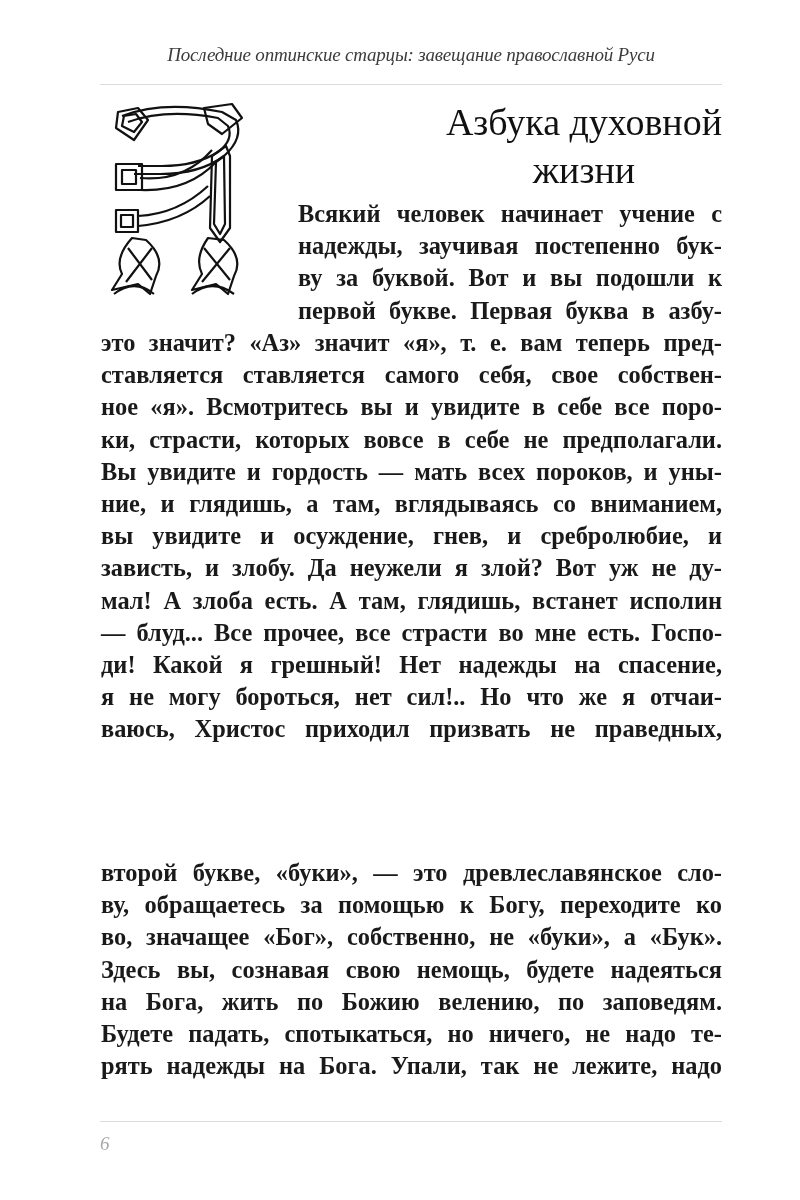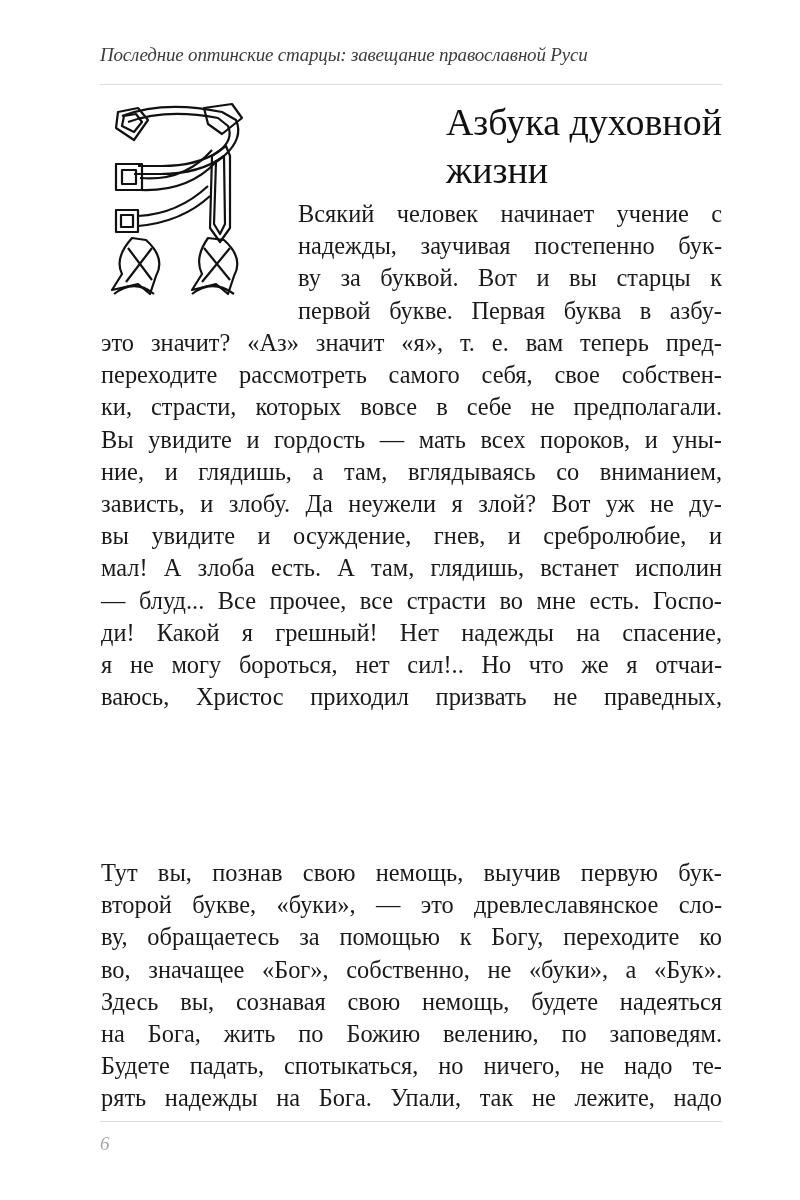--- a/index.html
+++ b/index.html
@@ -1,27 +1,27 @@
 <!DOCTYPE html>
 <html><head>
 <meta charset="utf-8">
 <style>
   html, body { margin: 0; padding: 0; background: #ffffff; }
   body { width: 800px; height: 1200px; position: relative; overflow: hidden;
          font-family: "Liberation Serif", "DejaVu Serif", serif; color: #1a1a1a; }
   .running-head { position: absolute; left: 100px; right: 78px; top: 44px;
-                  text-align: left; font-style: italic; font-size: 19px; color: #3c3c3c;
+                  text-align: center; font-style: italic; font-size: 19px; color: #3c3c3c;
                   letter-spacing: -0.2px; }
   .rule-top { position: absolute; left: 100px; right: 78px; top: 84px; height: 1px; background: #dcdcdc; }
   .rule-bottom { position: absolute; left: 100px; right: 78px; top: 1121px; height: 1px; background: #dcdcdc; }
   .folio { position: absolute; left: 100px; top: 1133px; font-style: italic; font-size: 19px; color: #a8a8a8; }
   .dropcap { position: absolute; left: 104px; top: 98px; width: 160px; height: 200px; }
-  .title { position: absolute; right: 78px; top: 98px; text-align: left; font-size: 38px; line-height: 48px; color: #111; }
+  .title { position: absolute; right: 78px; top: 98px; text-align: center; font-size: 38px; line-height: 48px; color: #111; }
   .para { position: absolute; font-size: 24.4px; line-height: 32.2px; text-align: justify; }
-  .line { display: block; white-space: nowrap; text-align-last: justify; text-align: justify; height: 32.2px; }
+  .line { display: block; white-space: nowrap; text-align-last: justify; text-align: justify; height: 32.2px; font-weight: bold; }
   .line.last { text-align-last: left; }
   .p1a { left: 298px; right: 78px; top: 198px; }
   .p1b { left: 101px; right: 78px; top: 327px; }
   .p2 { left: 101px; right: 78px; top: 857px; }
 </style>
 </head>
 <body>
 
 <div class="running-head">Последние оптинские старцы: завещание православной Руси</div>
 <div class="rule-top"></div>
@@ -61,41 +61,41 @@
 </div>
 
 <div class="title">
   <div>Азбука духовной</div>
   <div>жизни</div>
 </div>
 
 <div class="para p1a">
   <span class="line">Всякий человек начинает учение с</span>
   <span class="line">надежды, заучивая постепенно бук-</span>
-  <span class="line">ву за буквой. Вот и вы старцы к</span>
+  <span class="line">ву за буквой. Вот и вы подошли к</span>
   <span class="line">первой букве. Первая буква в азбу-</span>
 </div>
 
 <div class="para p1b">
   <span class="line">это значит? «Аз» значит «я», т. е. вам теперь пред-</span>
-  <span class="line">переходите рассмотреть самого себя, свое собствен-</span>
+  <span class="line">ставляется ставляется самого себя, свое собствен-</span>
+  <span class="line">ное «я». Всмотритесь вы и увидите в себе все поро-</span>
   <span class="line">ки, страсти, которых вовсе в себе не предполагали.</span>
   <span class="line">Вы увидите и гордость — мать всех пороков, и уны-</span>
   <span class="line">ние, и глядишь, а там, вглядываясь со вниманием,</span>
+  <span class="line">вы увидите и осуждение, гнев, и сребролюбие, и</span>
   <span class="line">зависть, и злобу. Да неужели я злой? Вот уж не ду-</span>
-  <span class="line">вы увидите и осуждение, гнев, и сребролюбие, и</span>
   <span class="line">мал! А злоба есть. А там, глядишь, встанет исполин</span>
   <span class="line">— блуд... Все прочее, все страсти во мне есть. Госпо-</span>
   <span class="line">ди! Какой я грешный! Нет надежды на спасение,</span>
   <span class="line">я не могу бороться, нет сил!.. Но что же я отчаи-</span>
   <span class="line">ваюсь, Христос приходил призвать не праведных,</span>
 </div>
 
 <div class="para p2">
-  <span class="line">Тут вы, познав свою немощь, выучив первую бук-</span>
   <span class="line">второй букве, «буки», — это древлеславянское сло-</span>
   <span class="line">ву, обращаетесь за помощью к Богу, переходите ко</span>
   <span class="line">во, значащее «Бог», собственно, не «буки», а «Бук».</span>
   <span class="line">Здесь вы, сознавая свою немощь, будете надеяться</span>
   <span class="line">на Бога, жить по Божию велению, по заповедям.</span>
   <span class="line">Будете падать, спотыкаться, но ничего, не надо те-</span>
   <span class="line">рять надежды на Бога. Упали, так не лежите, надо</span>
 </div>
 
 <div class="rule-bottom"></div>

